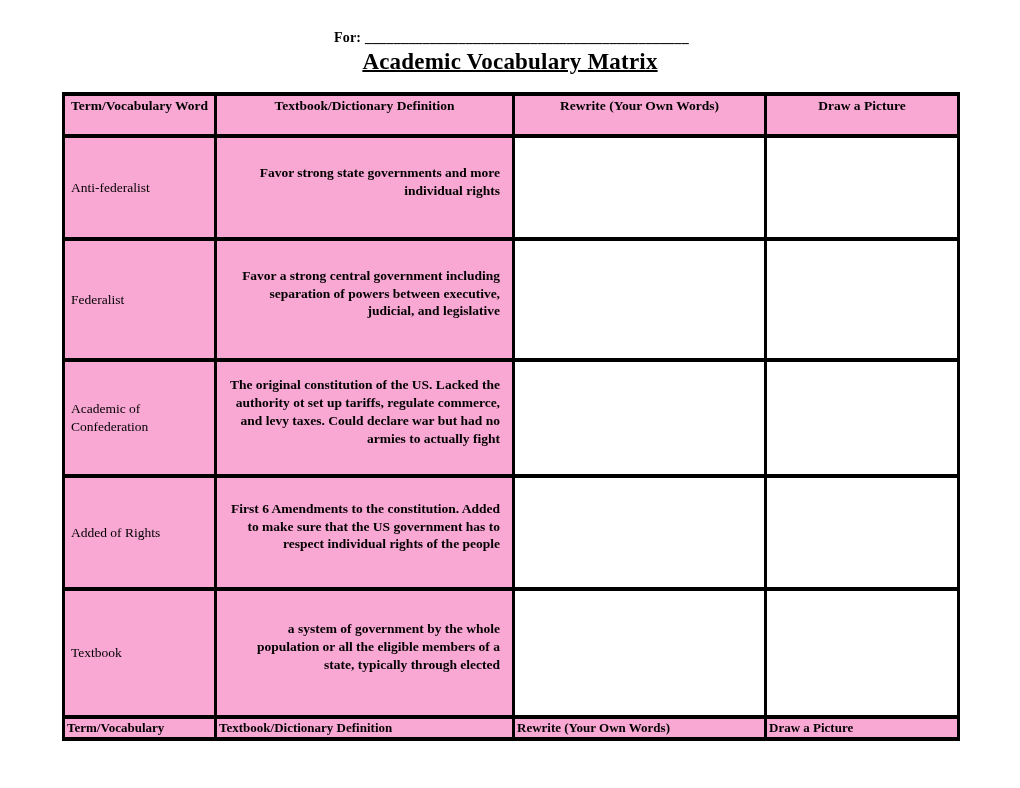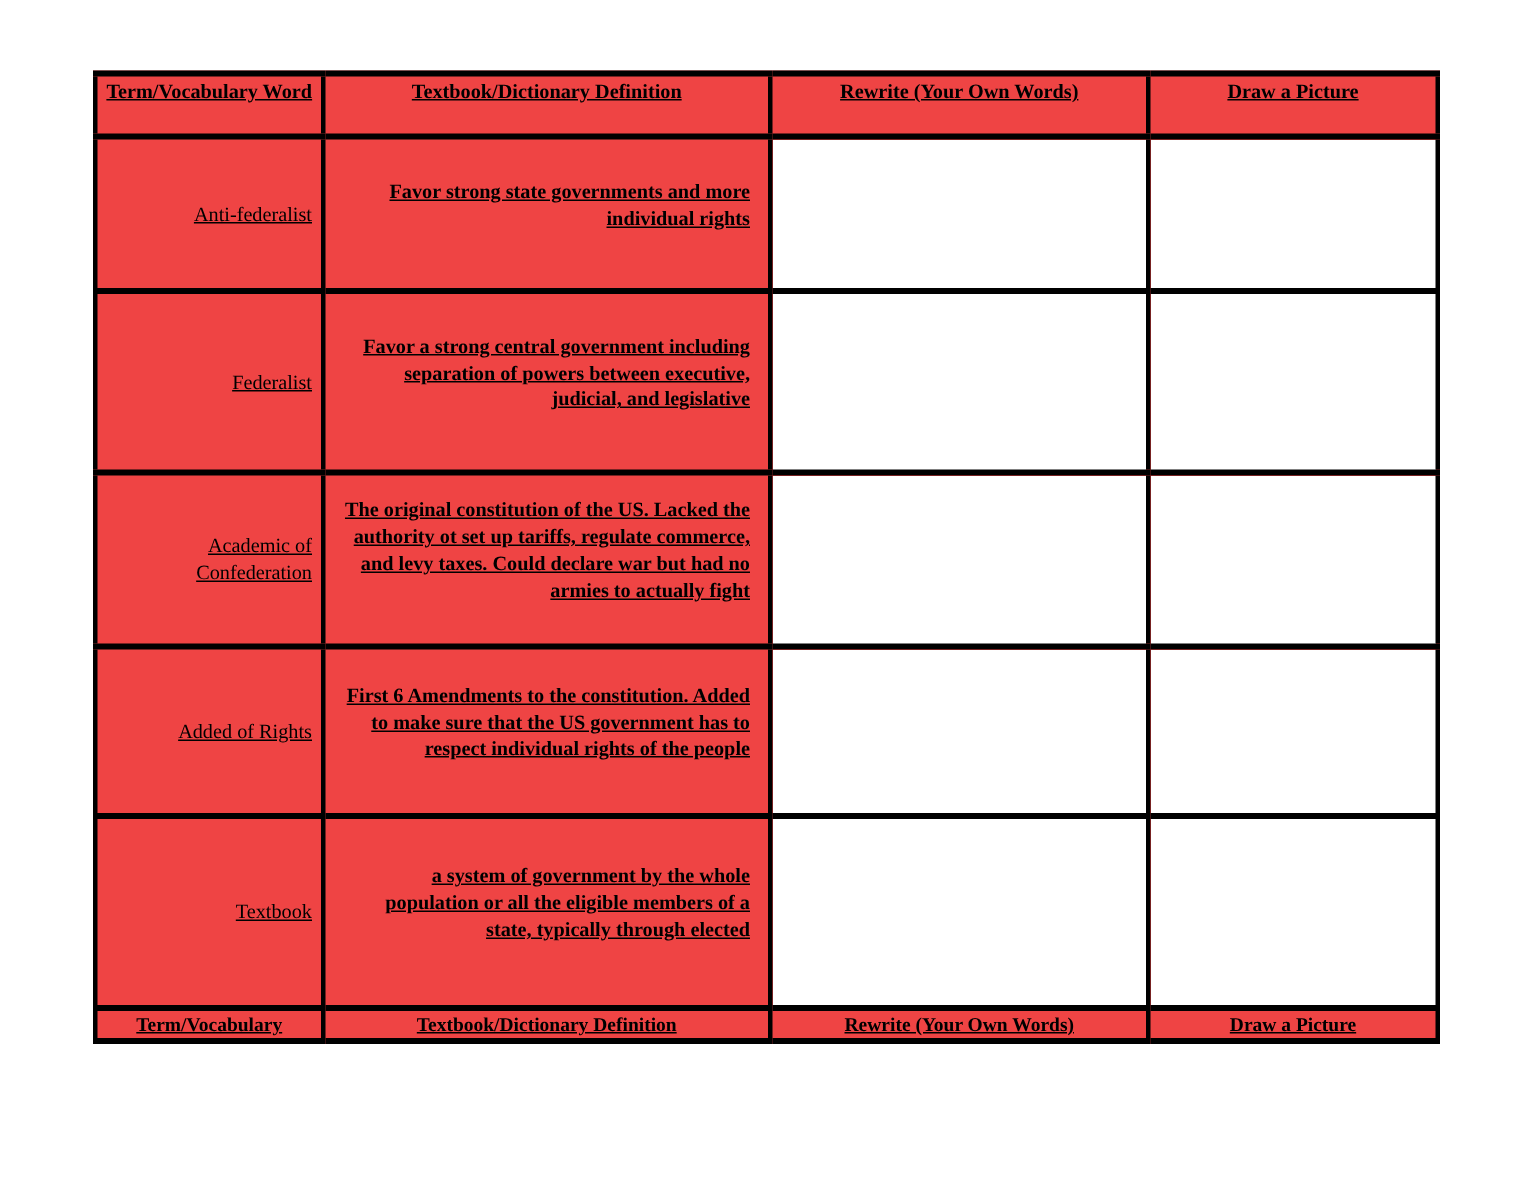--- a/index.html
+++ b/index.html
@@ -31,22 +31,21 @@
     text-align: center;
     text-decoration: underline;
     text-decoration-thickness: 2px;
     letter-spacing: 0.2px;
   }
   table.vocab {
     border-collapse: collapse;
     table-layout: fixed;
     width: 896px;
     margin: 17px 0 0 62px;
-    background: #ef4444;
-    text-decoration: underline;
+    background: #f9a8d4;
   }
   table.vocab th, table.vocab td {
     border: 3px solid #000000;
     border-top-width: 4px;
     border-bottom-width: 4px;
     overflow: hidden;
   }
   col.c0 { width: 152px; }
   col.c1 { width: 298px; }
   col.c2 { width: 252px; }
@@ -61,49 +60,51 @@
     line-height: 1.25;
   }
   tbody tr:nth-child(1) { height: 103px; }
   tbody tr:nth-child(2) { height: 121px; }
   tbody tr:nth-child(3) { height: 116px; }
   tbody tr:nth-child(4) { height: 113px; }
   tbody tr:nth-child(5) { height: 128px; }
   td.term-cell {
     font-size: 13.5px;
     font-weight: normal;
-    text-align: right;
+    text-align: left;
     vertical-align: middle;
     padding: 2px 6px;
     line-height: 1.3;
   }
   td.def-cell {
     font-size: 13.5px;
     font-weight: bold;
     text-align: right;
     vertical-align: middle;
     padding: 2px 12px 14px 8px;
     line-height: 1.32;
   }
   td.rewrite-cell, td.picture-cell { background: #ffffff; }
   tr.footer-row { height: 22px; }
   tr.footer-row td {
     font-size: 13px;
     font-weight: bold;
-    text-align: center;
+    text-align: left;
     vertical-align: middle;
     padding: 0 2px;
     line-height: 1.1;
   }
 </style>
 </head>
 <body>
 
 <div class="sheet">
   <div class="head-block">
+    <div class="for-line"><span>For:</span> <span class="for-blank">_____________________________________________</span></div>
+    <div class="doc-title">Academic Vocabulary Matrix</div>
   </div>
 
   <table class="vocab">
     <colgroup>
       <col class="c0">
         <col class="c1">
         <col class="c2">
         <col class="c3">
     </colgroup>
     <thead>

